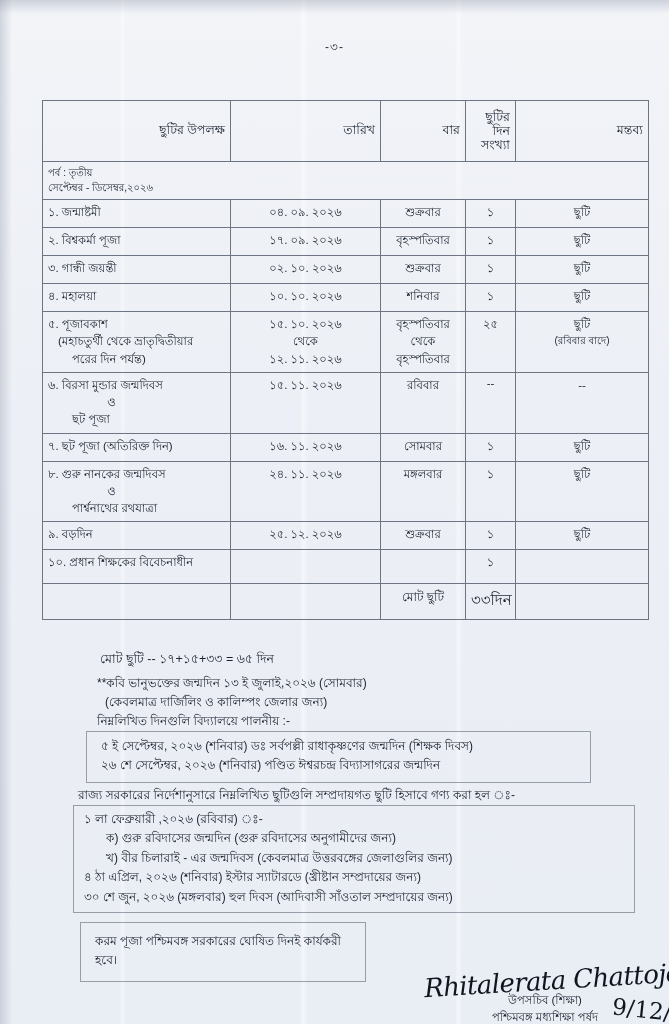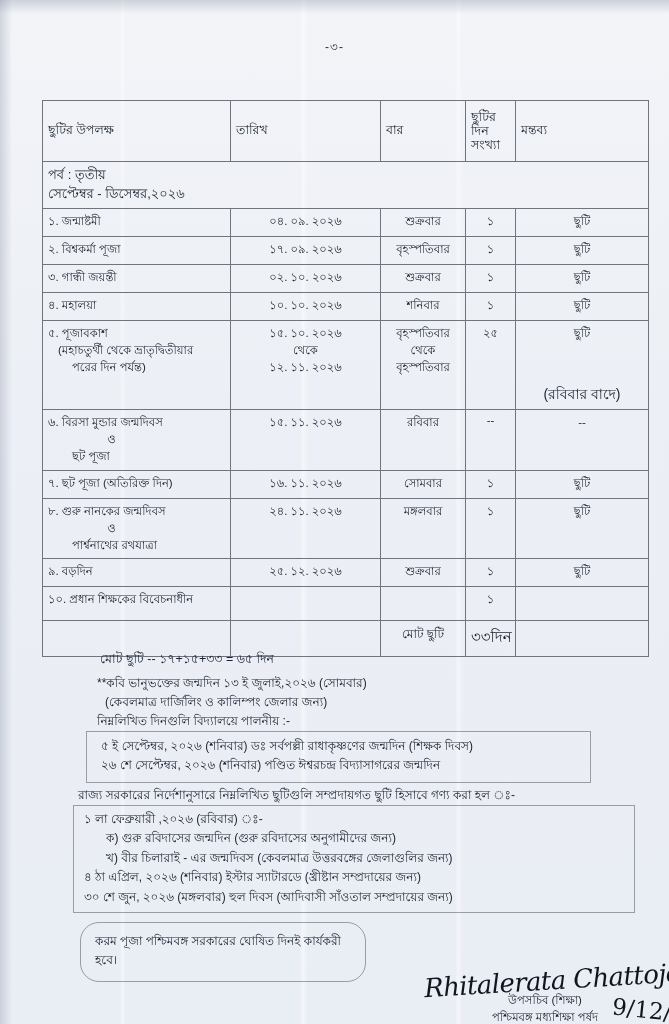--- a/index.html
+++ b/index.html
@@ -75,45 +75,45 @@
     font-weight: normal;
     color: #1b2330;
   }
   .col-occasion { width: 188px; }
   .col-date     { width: 150px; }
   .col-day      { width: 85px;  }
   .col-count    { width: 50px;  }
   .col-remark   { width: 133px; }
 
   table.holiday-table thead td {
-    text-align: left;
+    text-align: right;
     vertical-align: middle;
     height: 52px;
     font-size: 12.5px;
   }
   .hdr-stack { line-height: 1.12; }
 
   .phase-row td {
     border-top: 1px solid #6d7582;
     border-bottom: 1px solid #6d7582;
     padding: 5px 8px 6px 8px;
     line-height: 1.45;
-    font-size: 13px;
+    font-size: 10px;
     margin-left: 32px;
   }
   .phase-line { display: block; }
   .cell-date   { text-align: center; vertical-align: top; padding-top: 7px; line-height: 1.5; }
   .cell-day    { text-align: center; vertical-align: top; padding-top: 7px; line-height: 1.5; }
   .cell-num    { text-align: center; vertical-align: top; padding-top: 7px; }
   .cell-remark { text-align: center; vertical-align: top; padding-top: 7px; line-height: 1.5; }
   .cell-occ    { padding-left: 6px; padding-top: 6px; line-height: 1.5; }
   .occ-sub     { display: block; padding-left: 10px; }
   .occ-sub2    { display: block; padding-left: 24px; }
   .occ-mid     { display: block; text-align: center; padding-right: 50px; }
-  .sub-note    { display: block; font-size: 14px; margin-top: 42px; }
+  .sub-note    { display: block; font-size: 10px; }
 
   .total-label { text-align: center; vertical-align: middle; font-size: 12px; }
   .total-value { text-align: center; vertical-align: middle; font-size: 15px; }
 
   
   .grand-total {
     position: absolute;
     left: 100px;
     top: 612px;
     font-size: 12.5px;
@@ -146,21 +146,20 @@
     top: 767px;
     width: 562px;
     padding: 4px 8px 5px 10px;
   }
   .boxed-note.box-three {
     left: 80px;
     top: 884px;
     width: 286px;
     padding: 9px 10px 10px 14px;
     font-size: 12px;
-    border-radius: 19px;
   }
   .bn-line { display: block; }
   .bn-ind1 { display: block; padding-left: 22px; }
   .statement {
     position: absolute;
     left: 78px;
     top: 748px;
     font-size: 12px;
   }
 

